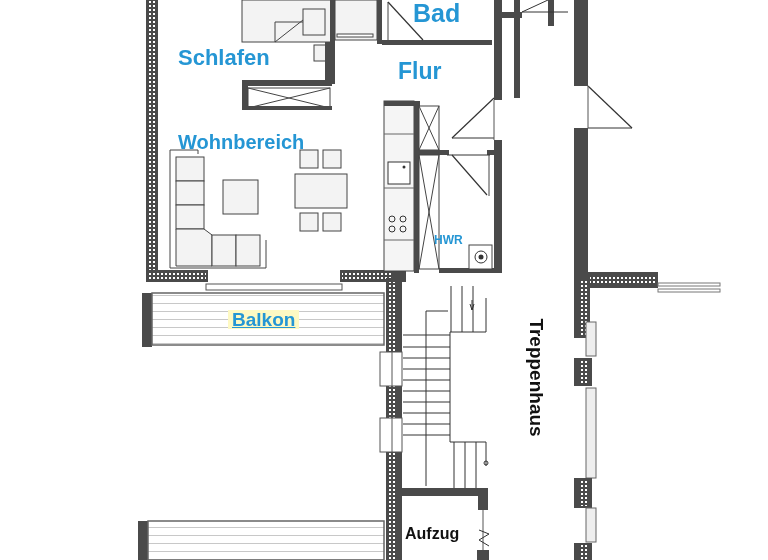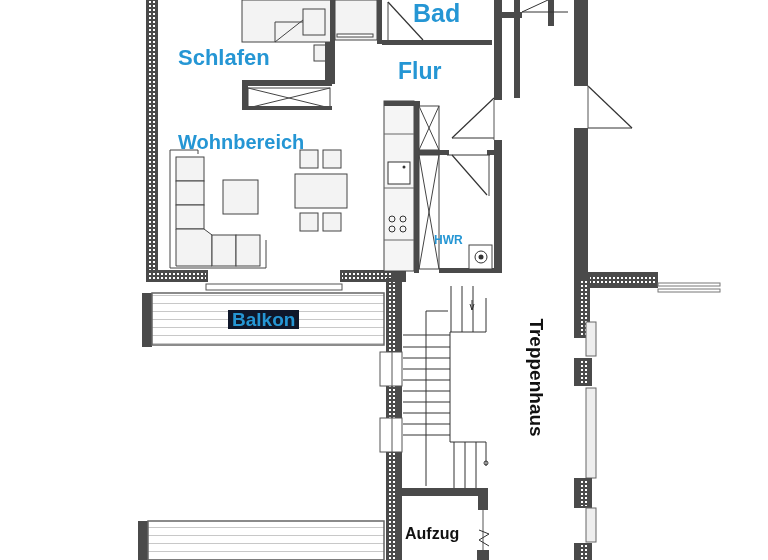--- a/index.html
+++ b/index.html
@@ -214,15 +214,15 @@
   <g>
     <rect x="325" y="42" width="5" height="44" fill="#4a4a4a"></rect>
   </g>
 </svg>
 
 <div class="room-label blue" style="left:413px; top:1px; font-size:25px;">Bad</div>
 <div class="room-label blue" style="left:178px; top:47px; font-size:22px;">Schlafen</div>
 <div class="room-label blue" style="left:398px; top:60px; font-size:23px;">Flur</div>
 <div class="room-label blue" style="left:178px; top:132px; font-size:20px;">Wohnbereich</div>
 <div class="room-label blue" style="left:434px; top:206px; font-size:12px;margin-top:28px;">HWR</div>
-<div class="room-label blue" style="left:228px; top:310px; font-size:19px; background:#0f172a; padding:0 4px;">Balkon</div>
+<div class="room-label blue" style="left:228px; top:310px; font-size:19px; background:#fef9c3; padding:0 4px;text-decoration:underline;">Balkon</div>
 <div class="room-label black" style="left:456px; top:368px; font-size:19px; transform:rotate(90deg); transform-origin:center; width:160px; text-align:center;">Treppenhaus</div>
 <div class="room-label black" style="left:405px; top:526px; font-size:16px;">Aufzug</div>
 
 </body></html>

